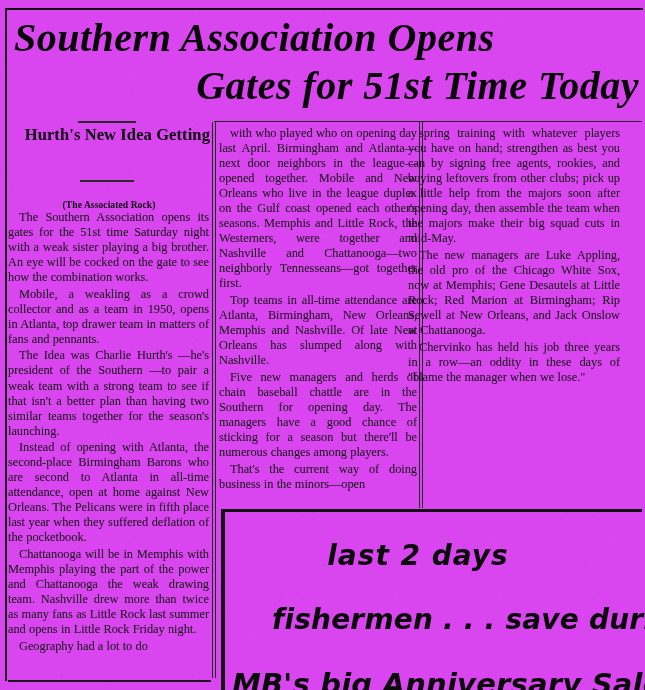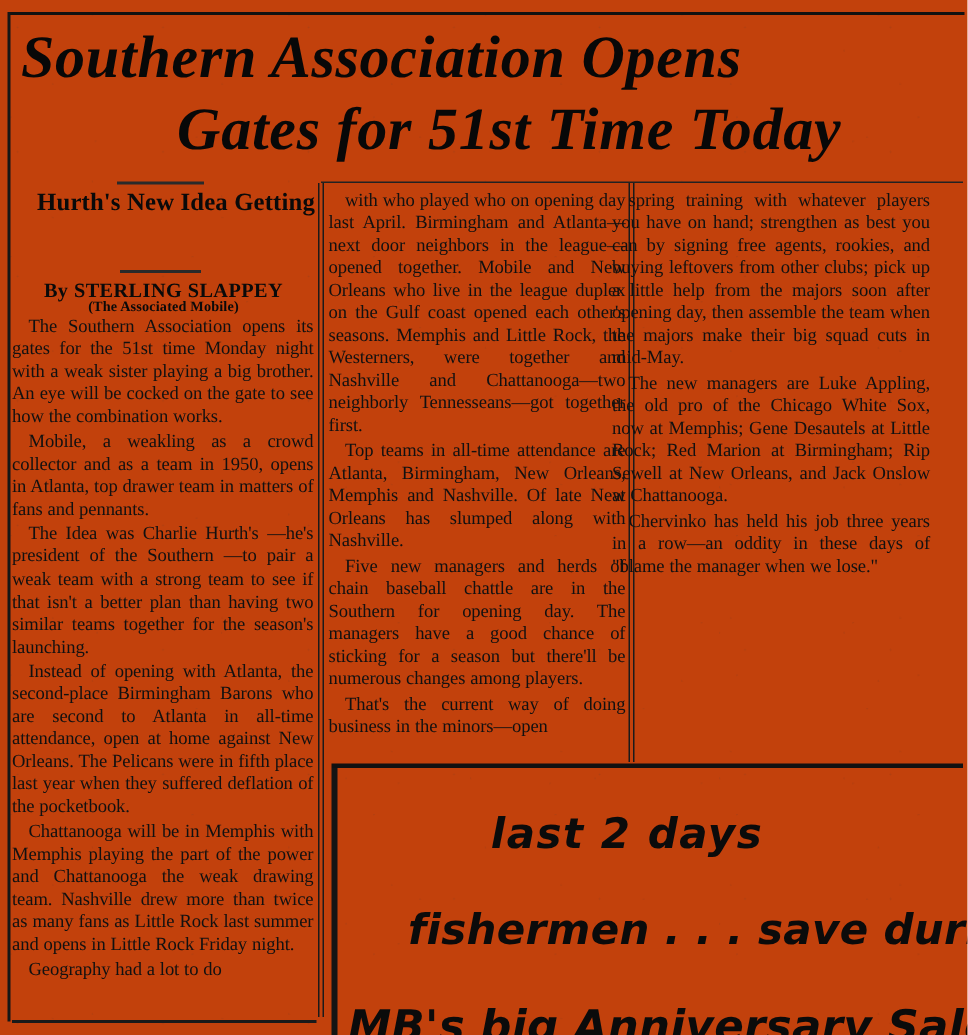--- a/index.html
+++ b/index.html
@@ -13,21 +13,21 @@
     overflow: hidden;
     font-family: "Liberation Serif", "DejaVu Serif", serif;
     color: #0a0a0a;
     position: relative;
   }
 
   #clip {
     position: absolute;
     left: 0; top: 0;
     width: 645px; height: 690px;
-    background: #c2410c;
+    background: #d946ef;
     overflow: hidden;
   }
 
   
   #grain {
     position: absolute;
     left: 0; top: 0; right: 0; bottom: 0;
     pointer-events: none;
     opacity: .55;
     background-image:
@@ -59,21 +59,21 @@
     left: 14px; top: 14px; width: 625px;
     font-family: "Liberation Serif", "DejaVu Serif", serif;
     font-style: italic;
     font-weight: bold;
     font-size: 40px;
     line-height: 48px;
     letter-spacing: .5px;
     color: #080808;
   }
   .headline .l1 { display: block; }
-  .headline .l2 { display: block; text-align: center; padding-left: 26px; }
+  .headline .l2 { display: block; text-align: right; padding-left: 26px; }
 
   
   .col-rule {
     position: absolute;
     width: 1px;
     background: #1a1a1a;
   }
   .col-rule.r1 { left: 212px; top: 122px; height: 556px; }
   .col-rule.r1b { left: 215px; top: 122px; height: 556px; }
   .col-rule.r2 { left: 419px; top: 122px; height: 386px; }
@@ -194,25 +194,24 @@
   <div class="col-rule r2"></div>
   <div class="col-rule r2b"></div>
   <div class="rule-col1-bottom"></div>
 
   <div class="subhead-rule top"></div>
   <div class="subhead">
     <span class="s1">Hurth's New Idea Getting</span>
   </div>
   <div class="subhead-rule bot"></div>
 
-  <div class="byline">By STERLING SLAPPEY</div>
-  <div class="credit">(The Associated Mobile)</div>
+  <div class="credit">(The Associated Rock)</div>
 
   <div class="col col1">
-    <p>The Southern Association opens its gates for the 51st time Monday night with a weak sister playing a big brother. An eye will be cocked on the gate to see how the combination works.</p>
+    <p>The Southern Association opens its gates for the 51st time Saturday night with a weak sister playing a big brother. An eye will be cocked on the gate to see how the combination works.</p>
     <p>Mobile, a weakling as a crowd collector and as a team in 1950, opens in Atlanta, top drawer team in matters of fans and pennants.</p>
     <p>The Idea was Charlie Hurth's —he's president of the Southern —to pair a weak team with a strong team to see if that isn't a better plan than having two similar teams together for the season's launching.</p>
     <p>Instead of opening with Atlanta, the second-place Birmingham Barons who are second to Atlanta in all-time attendance, open at home against New Orleans. The Pelicans were in fifth place last year when they suffered deflation of the pocketbook.</p>
     <p>Chattanooga will be in Memphis with Memphis playing the part of the power and Chattanooga the weak drawing team. Nashville drew more than twice as many fans as Little Rock last summer and opens in Little Rock Friday night.</p>
     <p>Geography had a lot to do</p>
   </div>
 
   <div class="col col2">
     <p>with who played who on opening day last April. Birmingham and Atlanta—next door neighbors in the league—opened together. Mobile and New Orleans who live in the league duplex on the Gulf coast opened each other's seasons. Memphis and Little Rock, the Westerners, were together and Nashville and Chattanooga—two neighborly Tennesseans—got together first.</p>
     <p>Top teams in all-time attendance are Atlanta, Birmingham, New Orleans, Memphis and Nashville. Of late New Orleans has slumped along with Nashville.</p>

